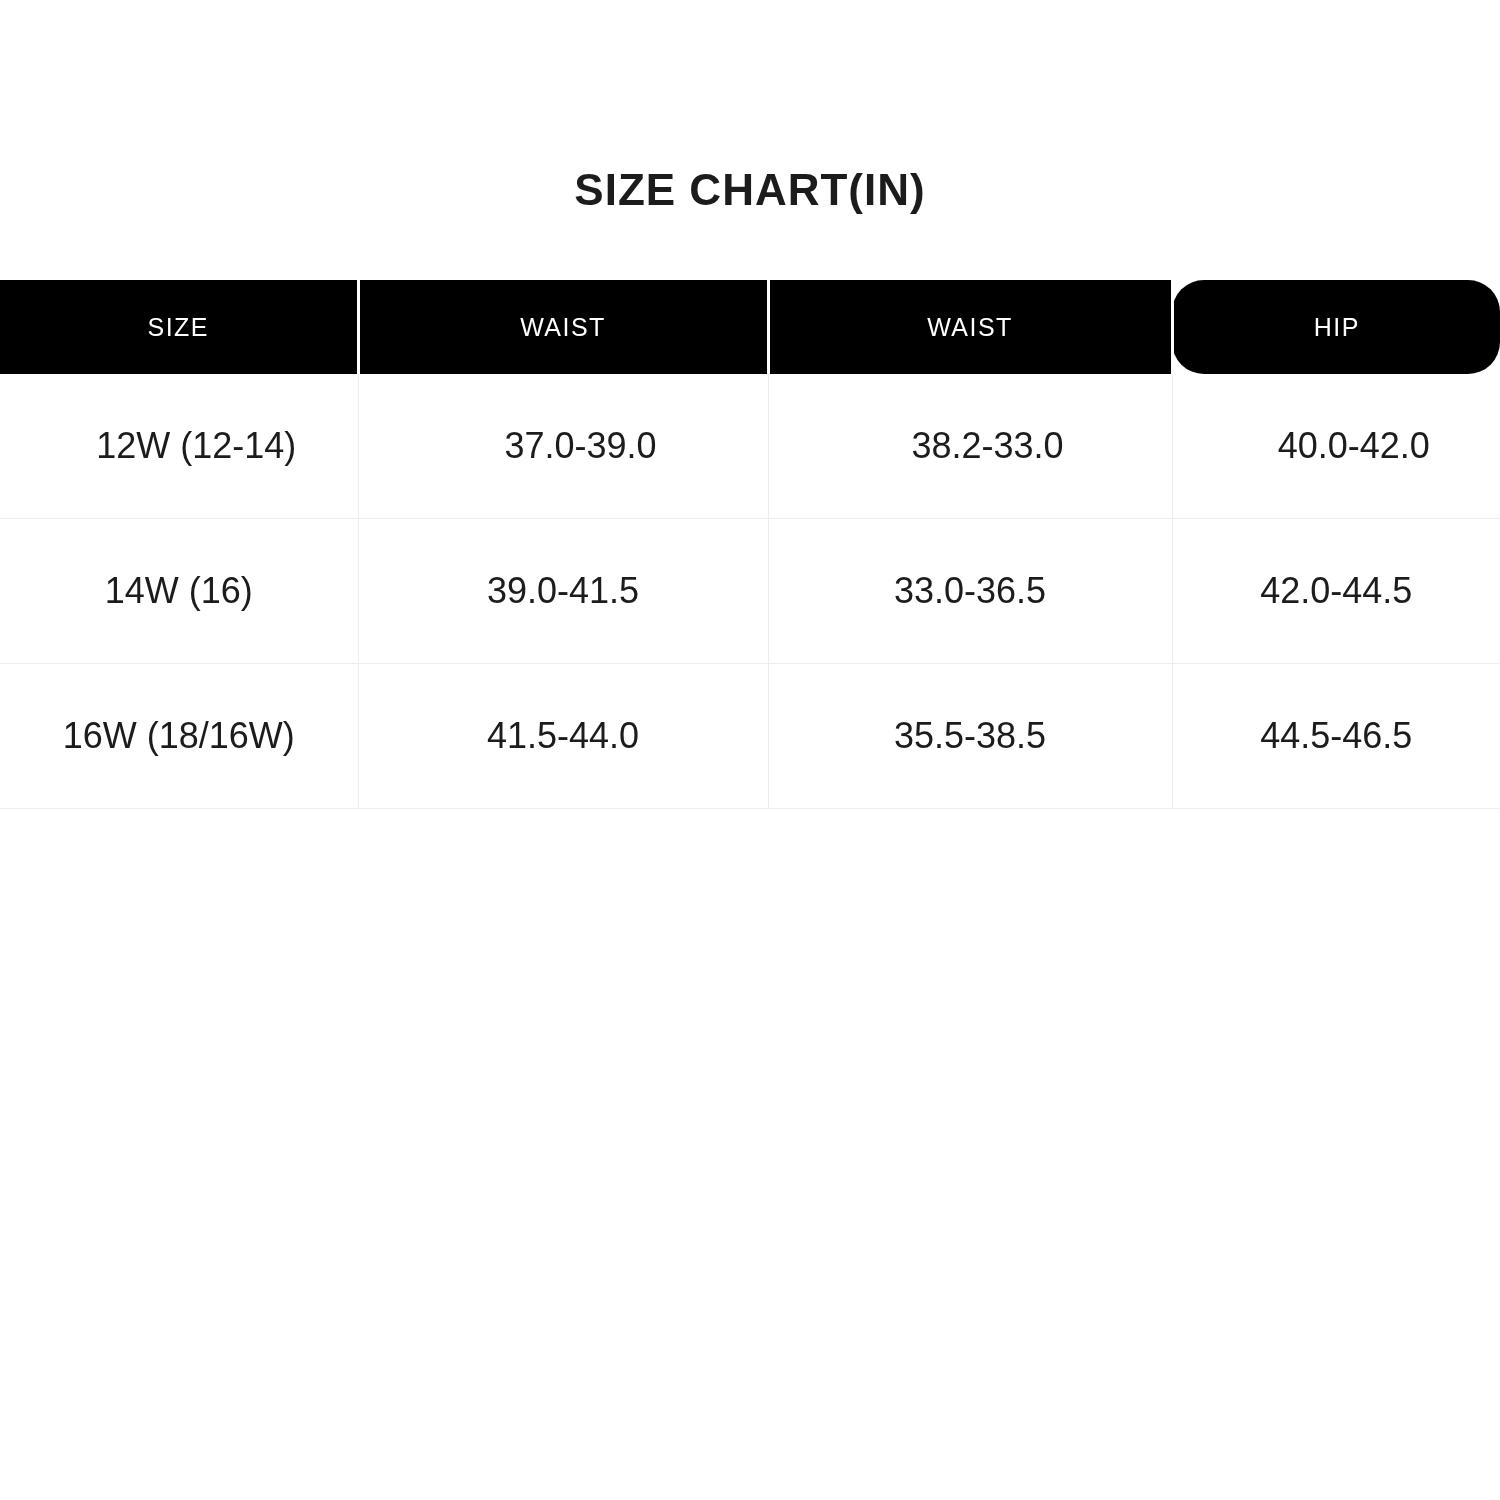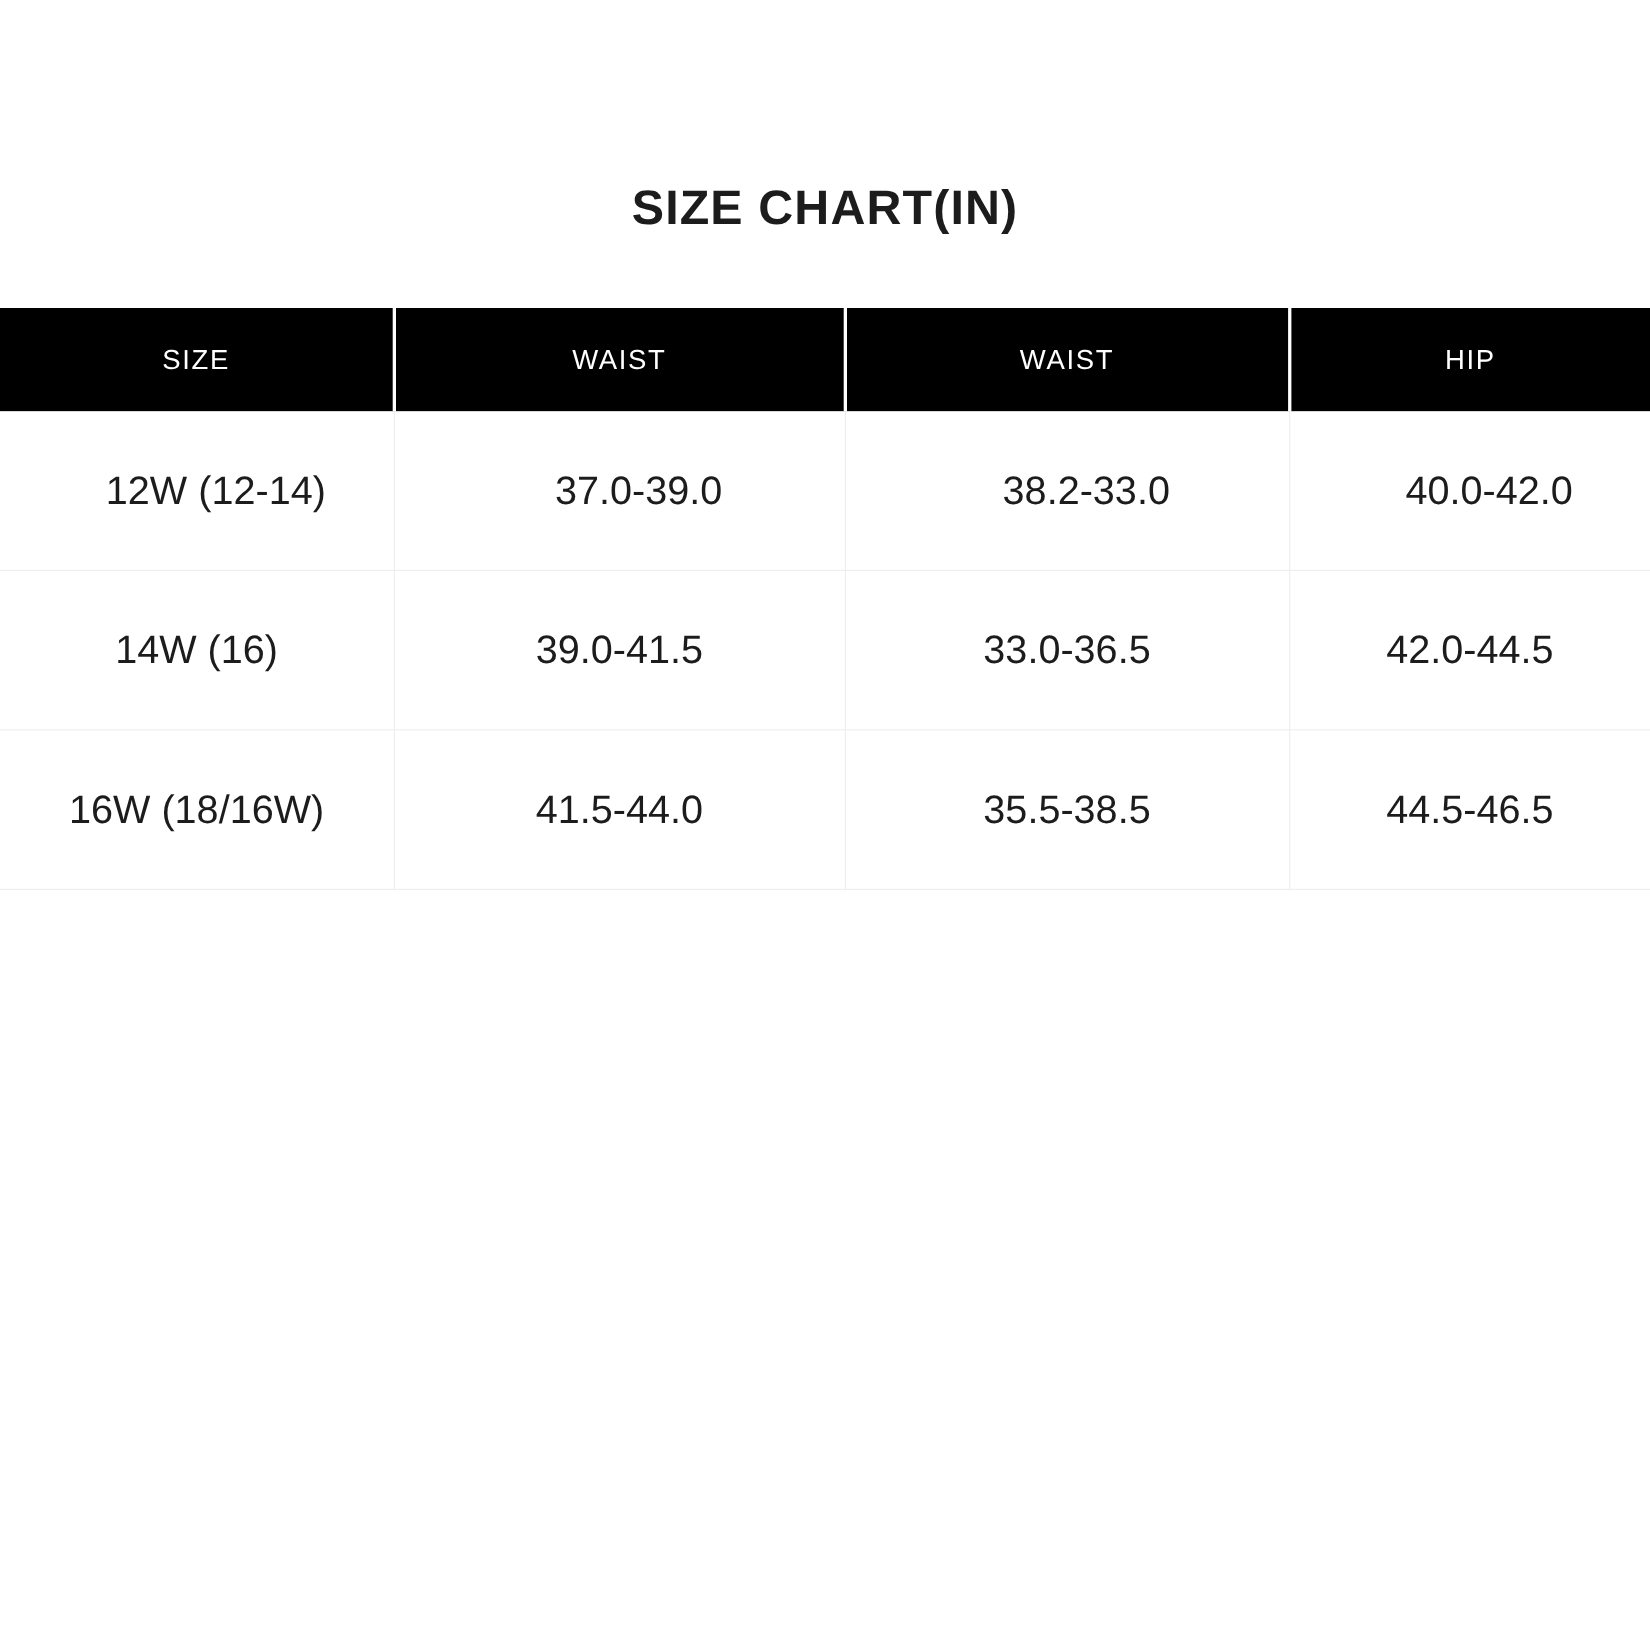--- a/index.html
+++ b/index.html
@@ -45,20 +45,21 @@
     font-size: 25px;
     font-weight: 400;
     letter-spacing: 1.5px;
     height: 92px;
     vertical-align: middle;
     text-align: center;
     border-right: 3px solid #ffffff;
   }
   table.size-chart thead th:last-child {
     border-right: none;
+    border-radius: 32px;
   }
   table.size-chart tbody td {
     height: 142px;
     text-align: center;
     vertical-align: middle;
     font-size: 36px;
     font-weight: 400;
     color: #1c1c1c;
     border-bottom: 1px solid #ededed;
     border-right: 1px solid #ededed;

